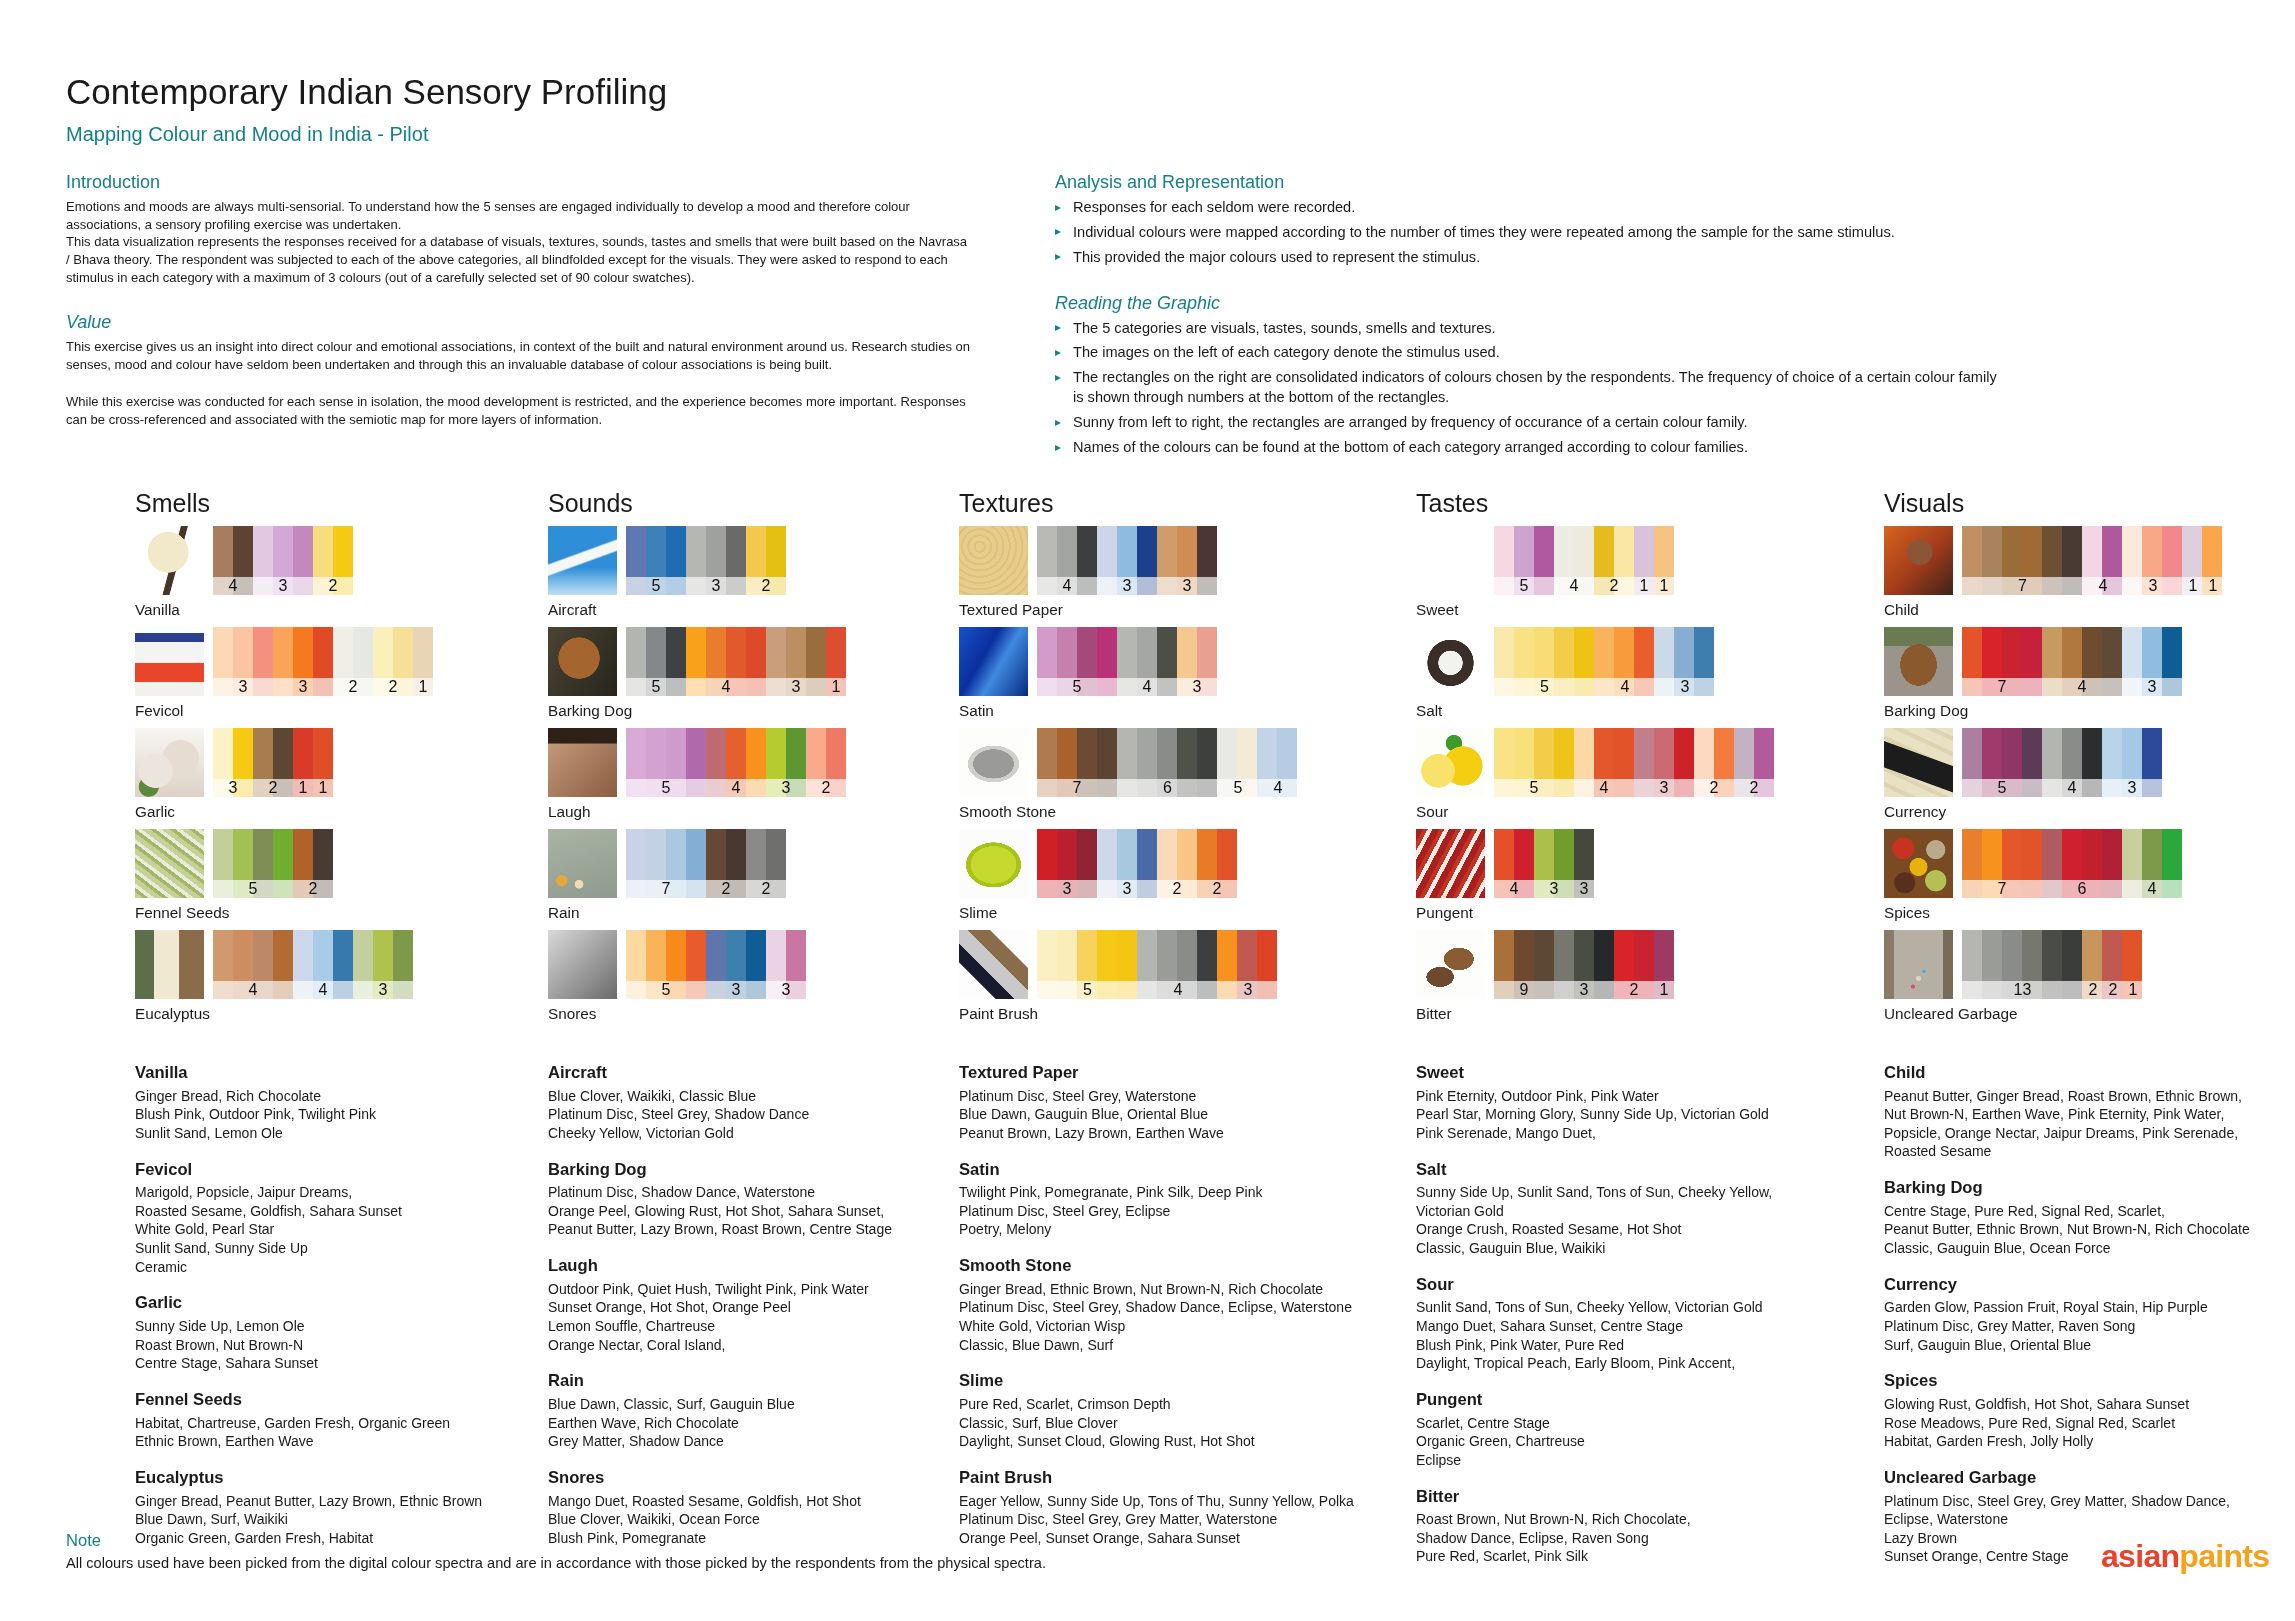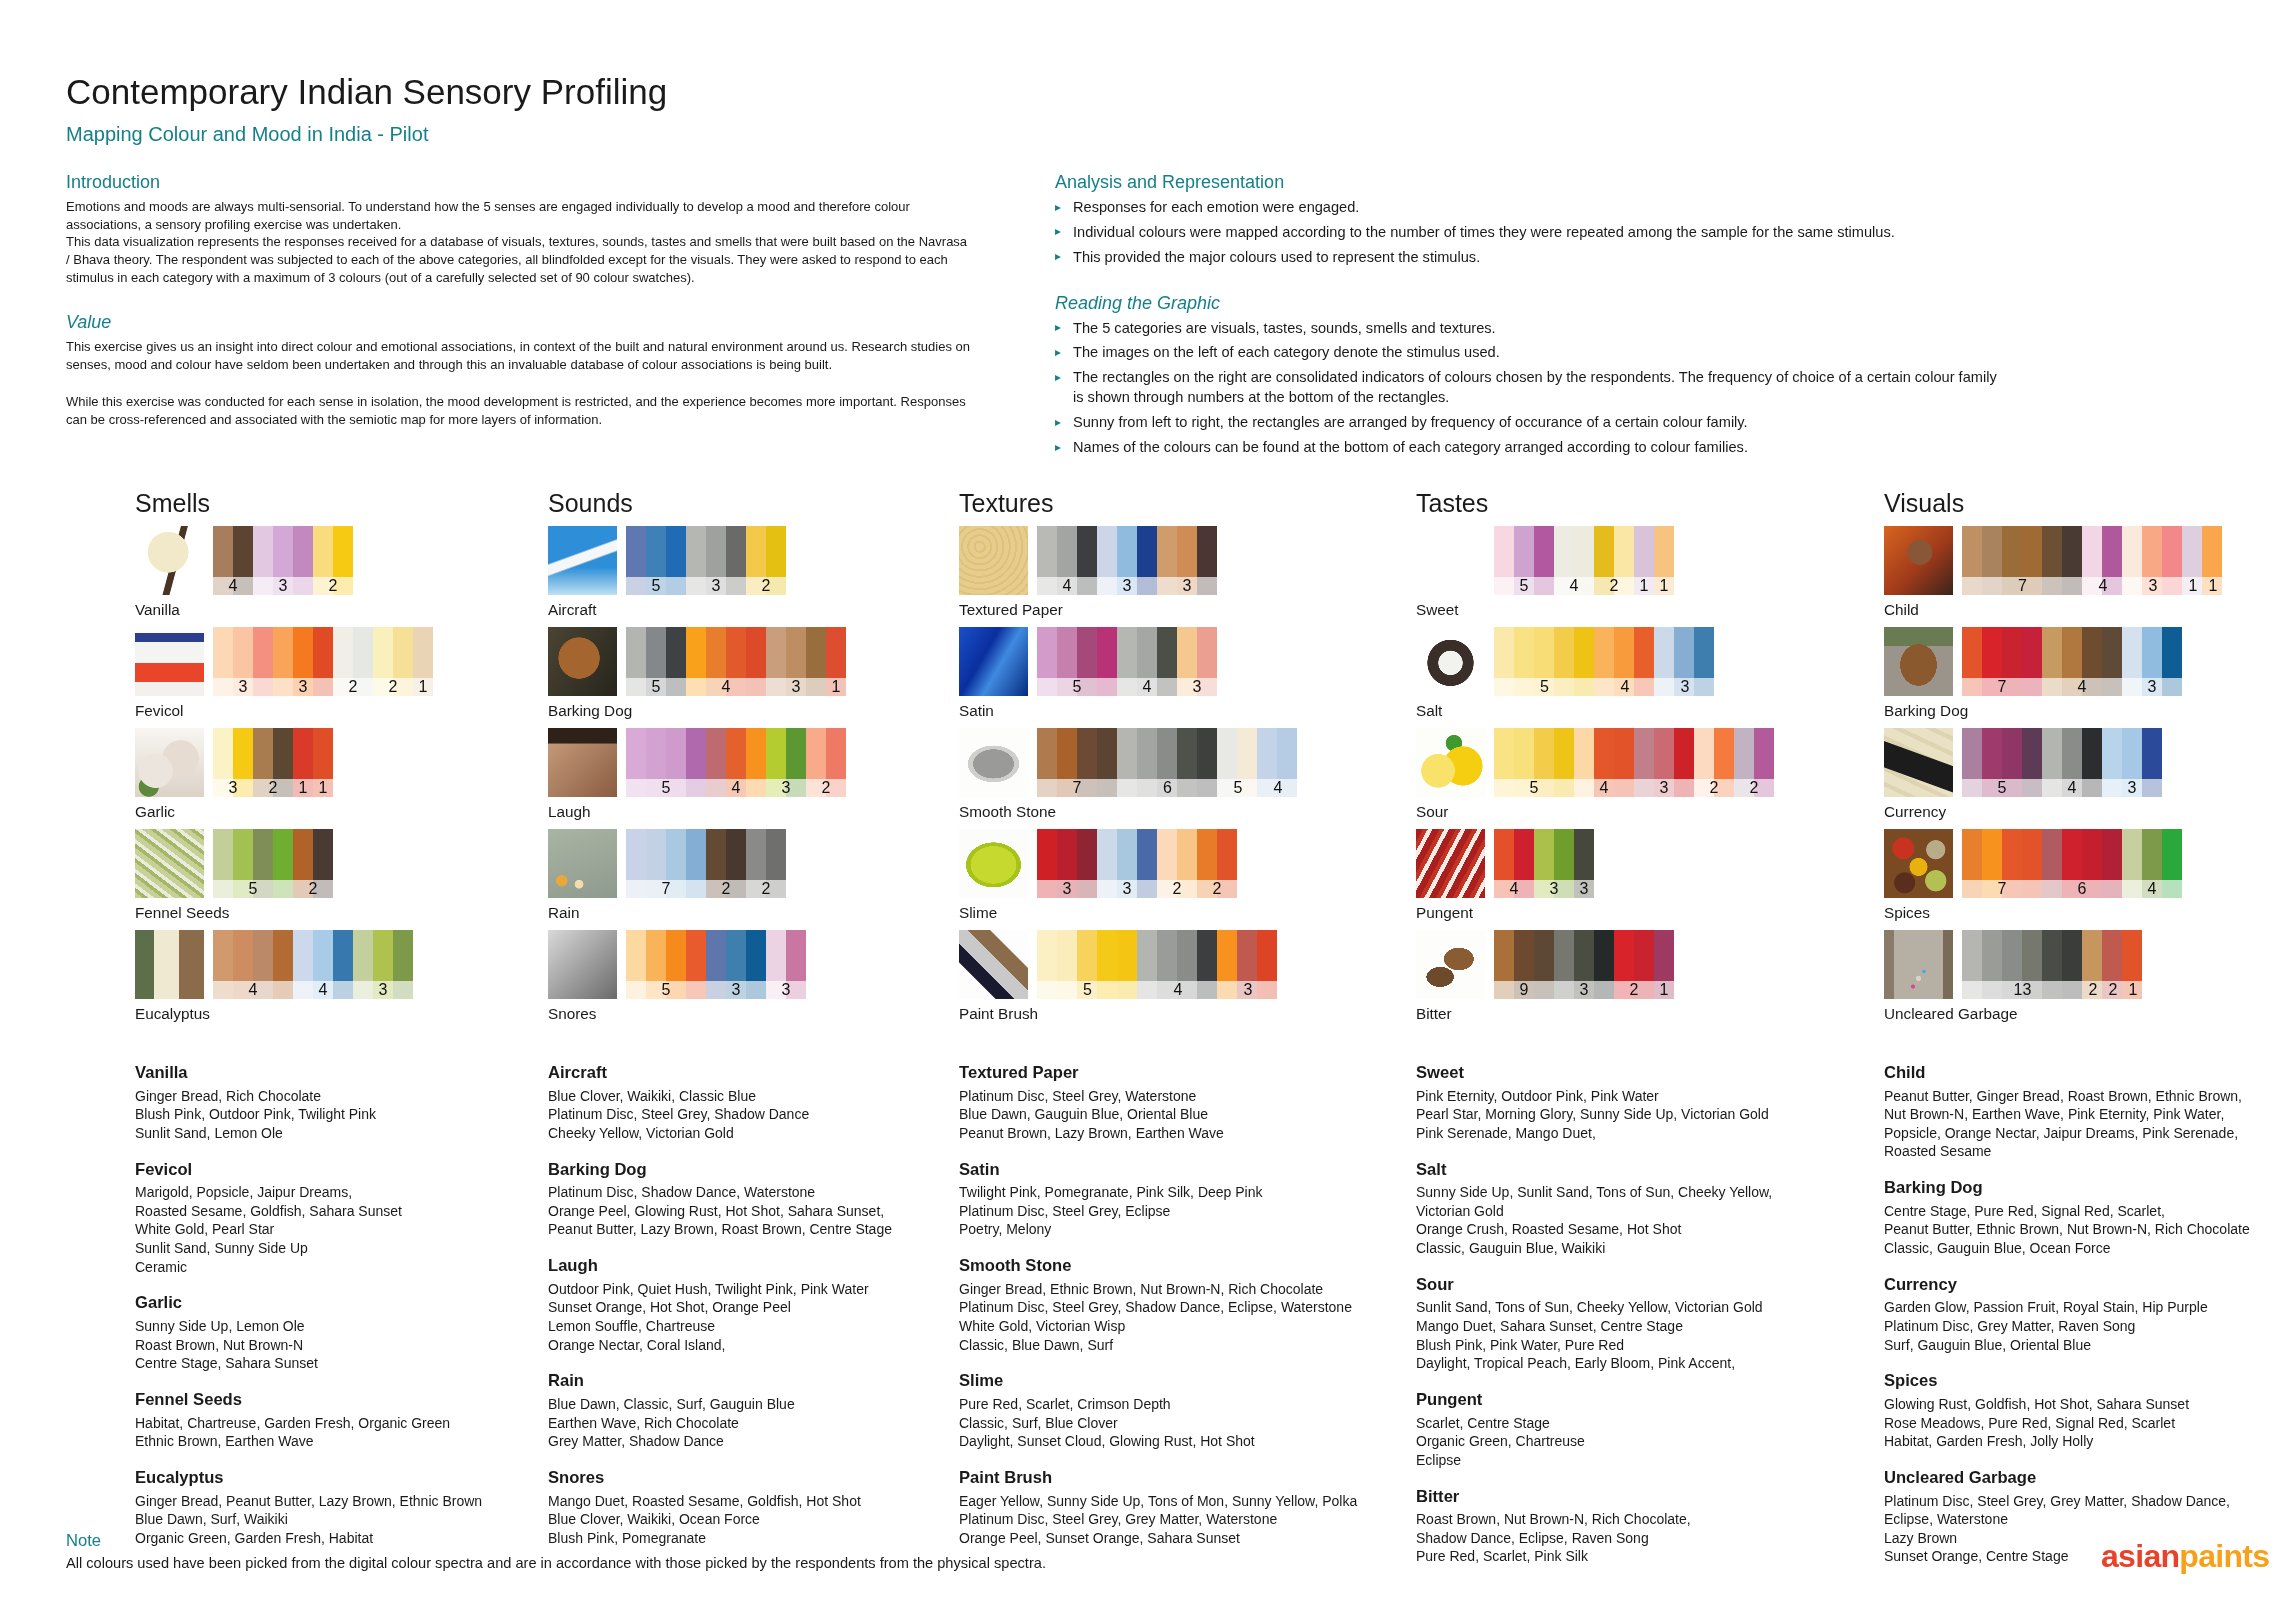--- a/index.html
+++ b/index.html
@@ -103,21 +103,21 @@
         <p>This exercise gives us an insight into direct colour and emotional associations, in context of the built and natural environment around us. Research studies on senses, mood and colour have seldom been undertaken and through this an invaluable database of colour associations is being built.</p>
         <p>While this exercise was conducted for each sense in isolation, the mood development is restricted, and the experience becomes more important. Responses can be cross-referenced and associated with the semiotic map for more layers of information.</p>
       </div>
   </div>
 
   <div class="textcol right">
     <div class="sech">Analysis and Representation</div>
     <div class="bullets">
         <div class="li">
           <span class="tri">▸</span>
-          <span class="litext">Responses for each emotion were engaged.</span>
+          <span class="litext">Responses for each seldom were recorded.</span>
         </div>
         <div class="li">
           <span class="tri">▸</span>
           <span class="litext">Individual colours were mapped according to the number of times they were repeated among the sample for the same stimulus.</span>
         </div>
         <div class="li">
           <span class="tri">▸</span>
           <span class="litext">This provided the major colours used to represent the stimulus.</span>
         </div>
       </div>
@@ -759,21 +759,21 @@
             <div class="nline">Classic, Blue Dawn, Surf</div>
           </div>
           <div class="nblock">
             <div class="nh">Slime</div>
             <div class="nline">Pure Red, Scarlet, Crimson Depth</div>
             <div class="nline">Classic, Surf, Blue Clover</div>
             <div class="nline">Daylight, Sunset Cloud, Glowing Rust, Hot Shot</div>
           </div>
           <div class="nblock">
             <div class="nh">Paint Brush</div>
-            <div class="nline">Eager Yellow, Sunny Side Up, Tons of Mon, Sunny Yellow, Polka</div>
+            <div class="nline">Eager Yellow, Sunny Side Up, Tons of Thu, Sunny Yellow, Polka</div>
             <div class="nline">Platinum Disc, Steel Grey, Grey Matter, Waterstone</div>
             <div class="nline">Orange Peel, Sunset Orange, Sahara Sunset</div>
           </div>
         </div>
       </div>
       <div class="col c3">
         <div class="cat-h">Tastes</div>
         <div class="rows">
           <div class="srow">
             <div class="simg st-sugar"></div>

